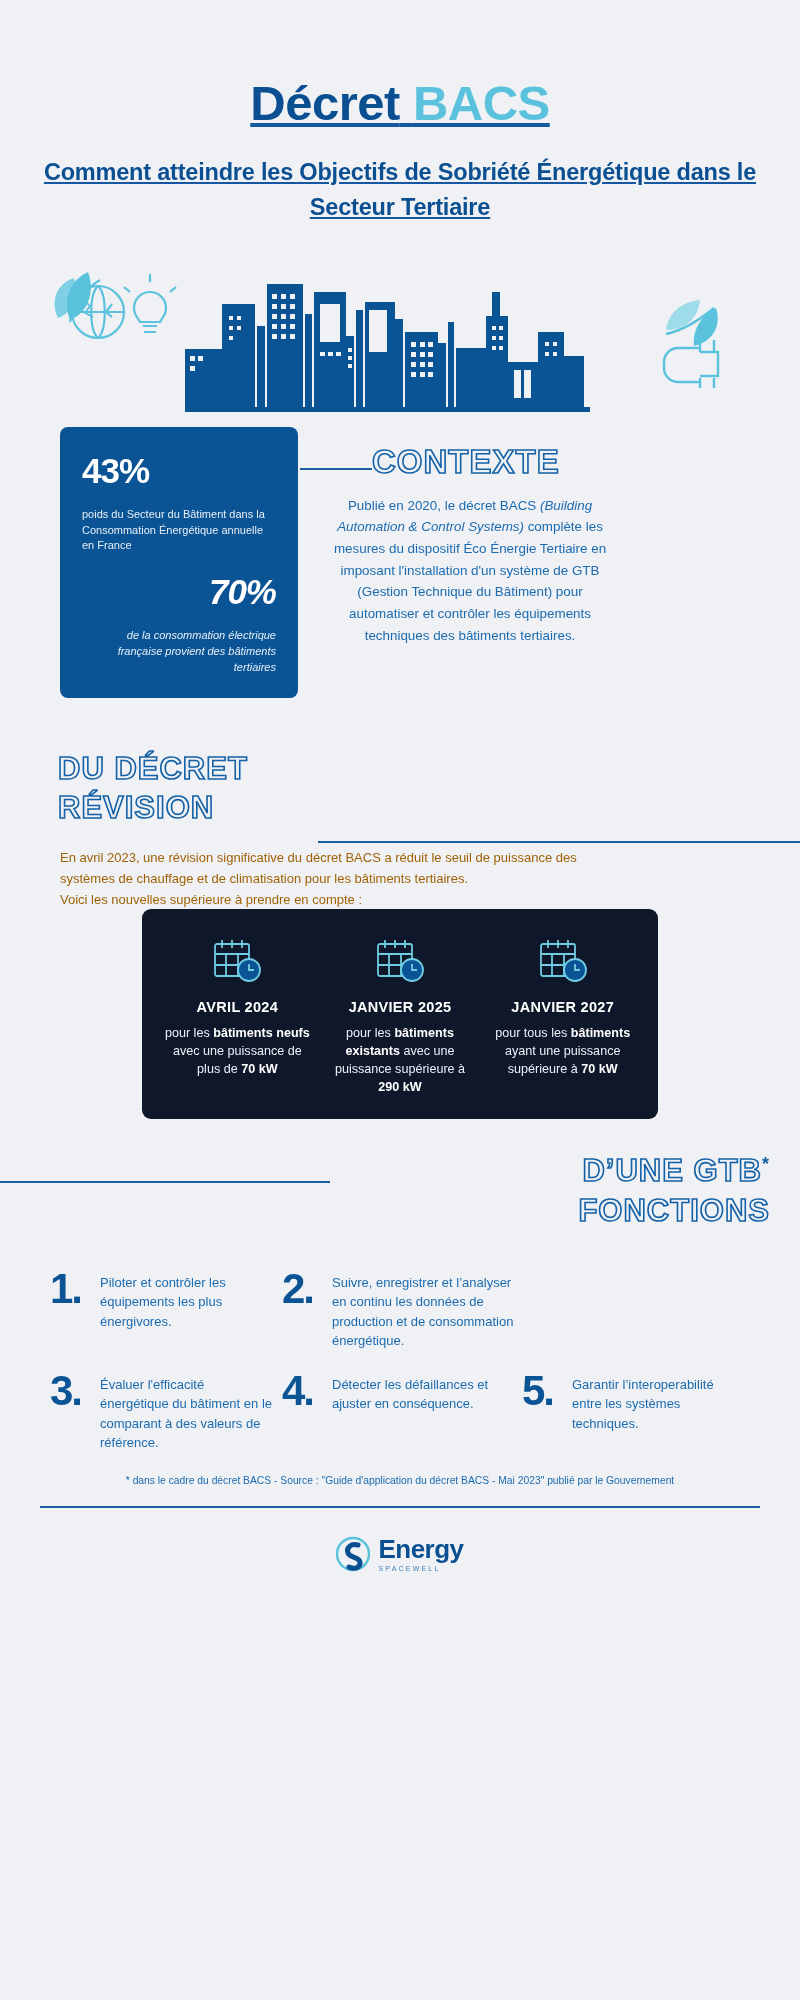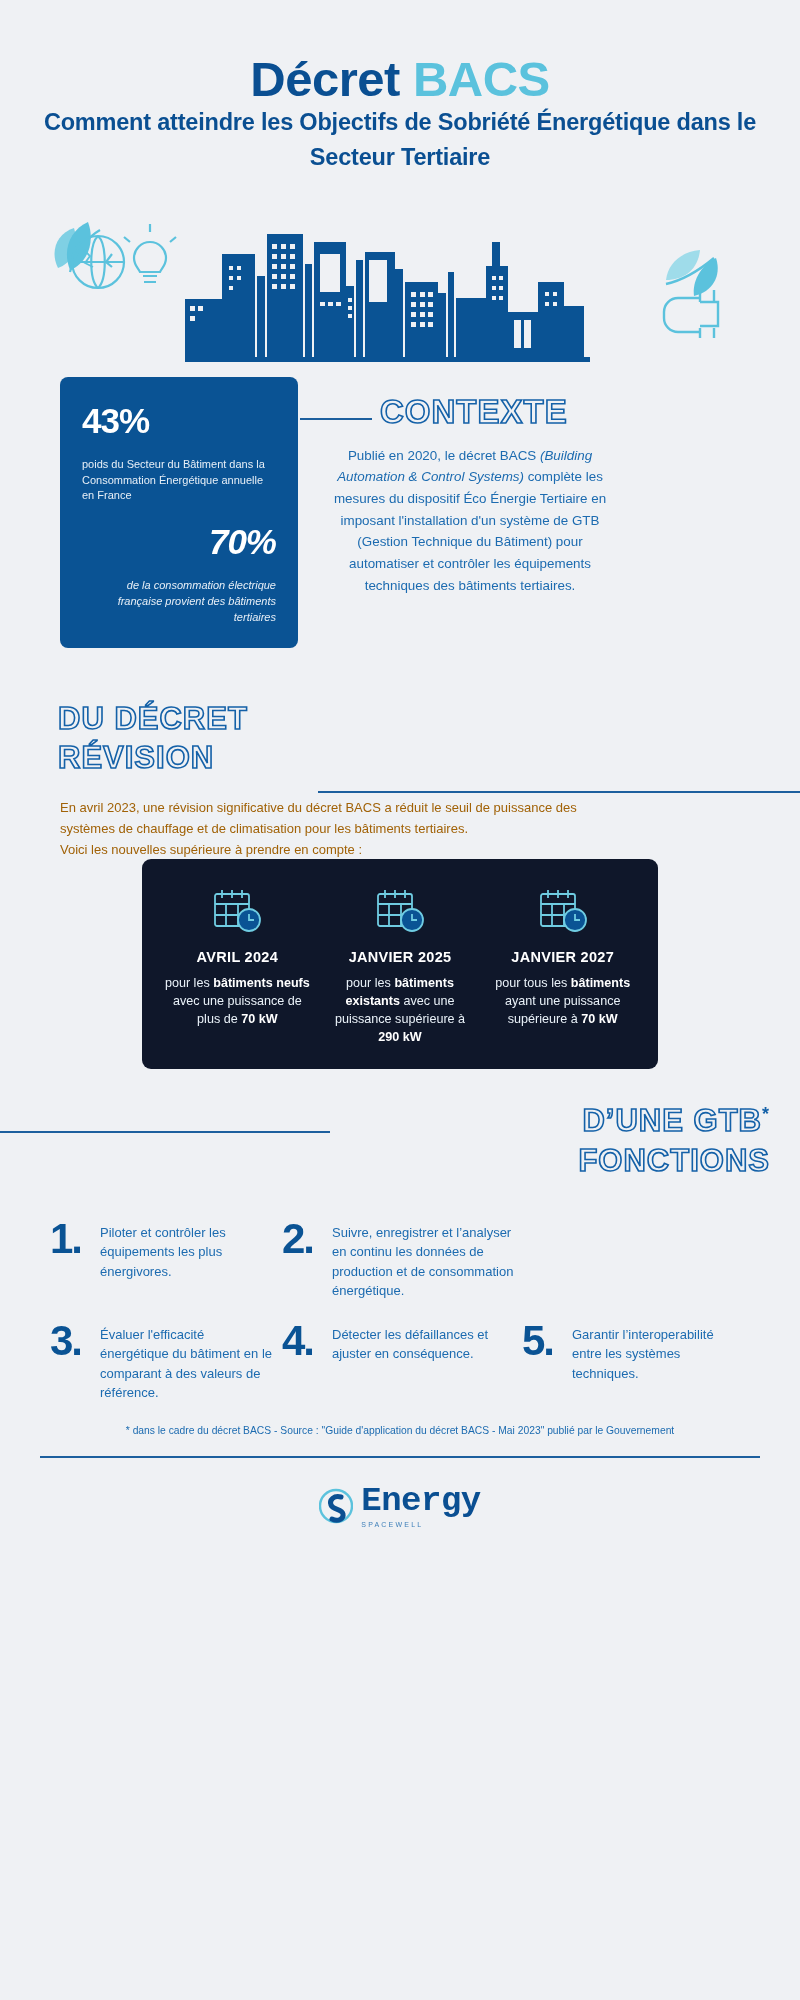--- a/index.html
+++ b/index.html
@@ -5,28 +5,28 @@
   * { margin:0; padding:0; box-sizing:border-box; }
   html,body { background:#eff1f4; }
   body {
     width:800px; height:2000px; position:relative; overflow:hidden;
     font-family:"Liberation Sans", sans-serif;
     color:#1557a0;
   }
   .page { position:absolute; inset:0; background:#eff1f4; }
 
   
-  .header { padding-top:54px; text-align:center; }
+  .header { padding-top:78px; text-align:center;text-decoration:underline; }
   .title {
     font-size:49px; font-weight:bold; letter-spacing:-0.5px; line-height:1.05;
   }
   .title .dark { color:#0a4f92; }
   .title .light { color:#5bc2dd; }
   .subtitle {
-    font-size:23.5px; font-weight:bold; color:#0a4f92;
+    margin-top:26px; font-size:23.5px; font-weight:bold; color:#0a4f92;
     line-height:1.45; letter-spacing:-0.2px;
   }
 
   
   .hero { position:relative; height:175px; margin-top:20px; }
   .hero svg { position:absolute; left:0; top:0; }
 
   
   .context-wrap { position:relative; height:300px; margin-top:8px; }
   .stat-card {
@@ -42,21 +42,21 @@
   .ctx-rule {
     position:absolute; left:300px; top:41px; width:72px; height:2px; background:#1c5f9e;
   }
   .outline-title {
     font-weight:bold; letter-spacing:1px;
     color:transparent;
     -webkit-text-stroke:1.6px #1461a8;
     paint-order:stroke fill;
   }
   .ctx-title {
-    position:absolute; left:380px; top:16px; font-size:33px;
+    position:absolute; left:372px; top:16px; font-size:33px;
   }
   .ctx-body {
     position:absolute; left:325px; top:68px; width:290px;
     text-align:center; font-size:13.4px; line-height:1.62; color:#1c6bb0;
   }
   .ctx-body i { font-style:italic; }
 
   
   .rev-wrap { position:relative; margin-top:22px; height:148px; }
   .rev-title { position:absolute; left:58px; top:0; font-size:31px; line-height:1.28; }
@@ -100,21 +100,21 @@
   .fn-w3 { width:228px; }
 
   .footnote {
     margin:8px auto 0 auto; width:700px; text-align:center;
     font-size:10.3px; color:#1c6bb0;
   }
   .foot-rule { margin:20px auto 0 auto; width:720px; height:2px; background:#1c5f9e; }
 
   
   .logo { margin-top:26px; display:flex; justify-content:center; align-items:center; gap:8px; }
-  .logo-word { font-size:34px; font-weight:bold; color:#0a4f92; letter-spacing:-0.5px; line-height:1;font-family:Liberation Mono, monospace; }
+  .logo-word { font-size:26px; font-weight:bold; color:#0a4f92; letter-spacing:-0.5px; line-height:1; }
   .logo-sub { font-size:7px; letter-spacing:2.2px; color:#3d7fb8; margin-top:3px; }
 </style>
 </head>
 <body>
 
 <div class="page">
 
   <div class="header">
     <div class="title">
       <span class="dark">Décret</span>

